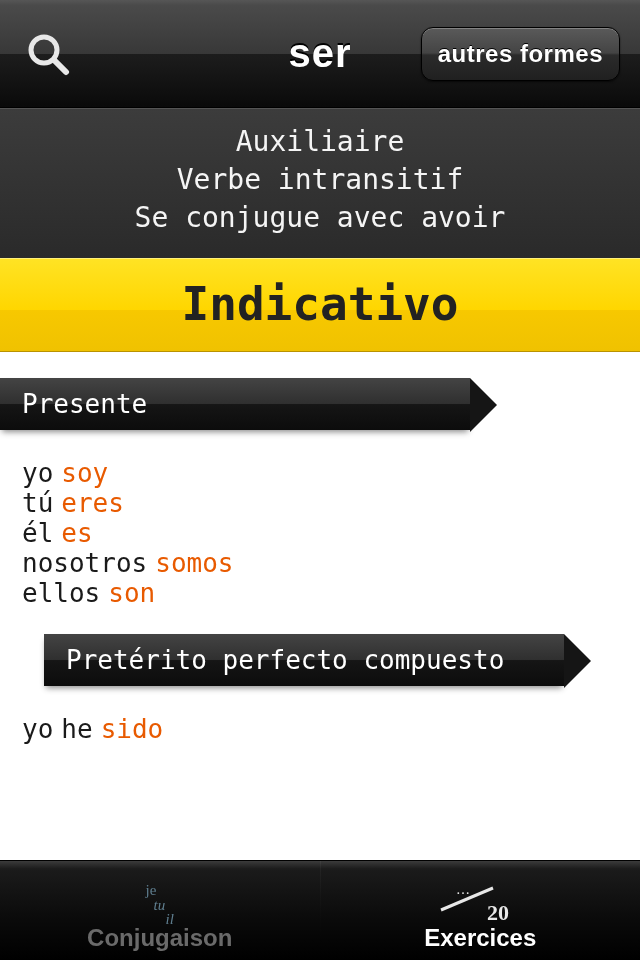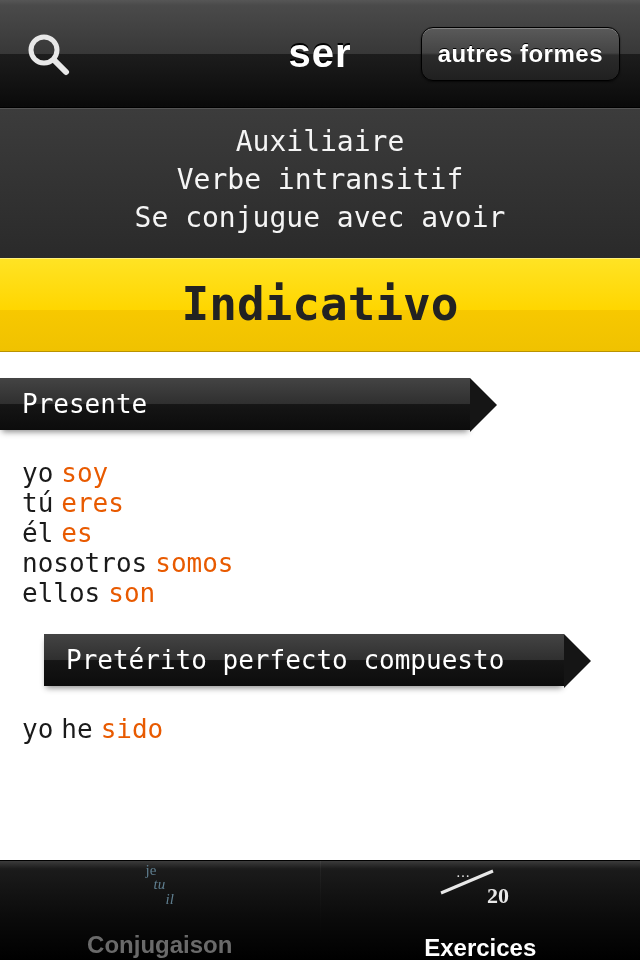--- a/index.html
+++ b/index.html
@@ -121,23 +121,22 @@
 
     
     .tabbar {
       height: 100px;
       background: linear-gradient(to bottom, #3b3b3b 0%, #1b1b1b 8%, #0a0a0a 60%, #000 100%);
       border-top: 1px solid #000;
       display: flex;
     }
     .tabbar .tab {
       flex: 1;
-      display: flex; flex-direction: column; align-items: center; 
+      display: flex; flex-direction: column; align-items: center; justify-content: flex-end;
       padding-bottom: 8px;
-      gap: 27px;
     }
     .tabbar .tab .iconwrap{
       height:50px; display:flex; align-items:flex-end; justify-content:center;
     }
     .tabbar .tab .label { font-size: 24px; font-weight:600; }
     .tabbar .tab.selected .label { color: #fff; text-shadow: 0 1px 0 #000; }
     .tabbar .tab.unselected .label { color: #6a6a6a; }
 
     .handwritten {
       font-family: "Comic Sans MS","Chalkboard","Segoe Script",cursive;

